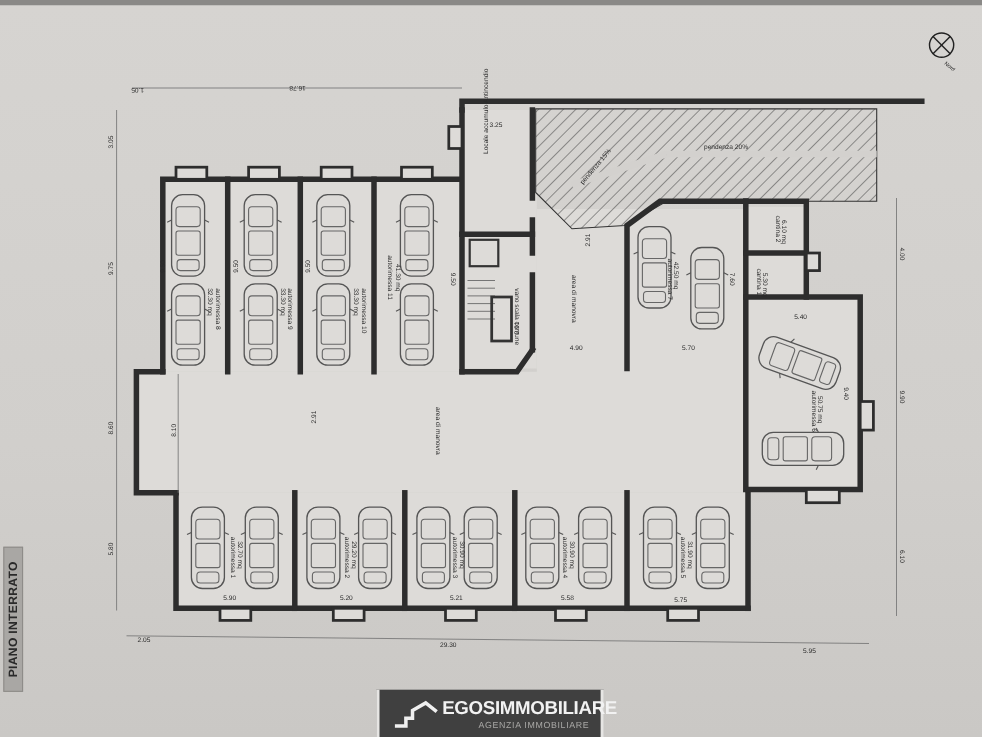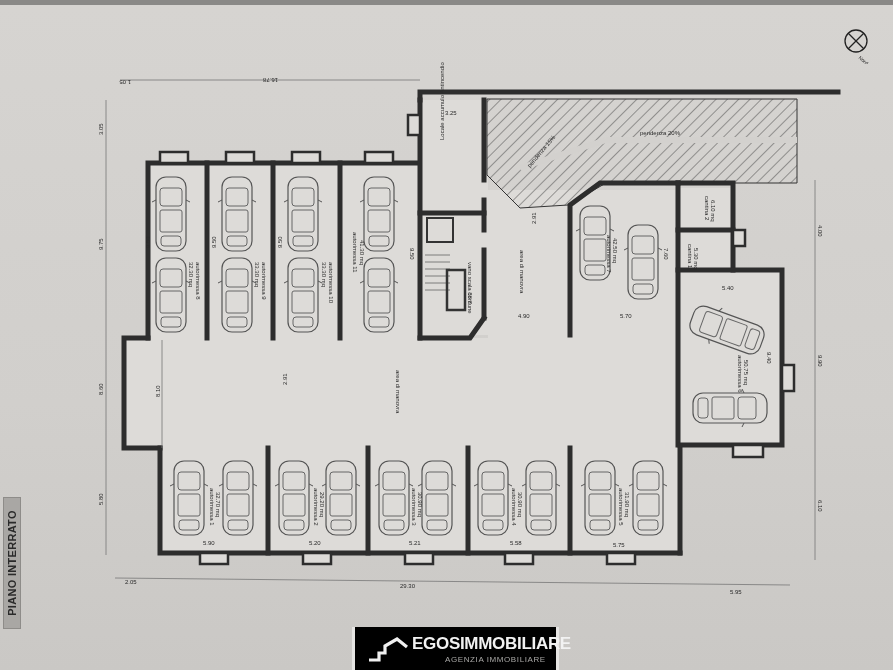--- a/index.html
+++ b/index.html
@@ -3,21 +3,21 @@
 <meta charset="utf-8">
 <style>
   html,body{margin:0;padding:0;}
   body{width:893px;height:670px;overflow:hidden;background:#d3d1ce;font-family:"Liberation Sans",sans-serif;position:relative;}
   .topstrip{position:absolute;left:0;top:0;width:893px;height:5px;background:#8a8987;}
   .sheet{position:absolute;left:0;top:5px;width:893px;height:665px;background:linear-gradient(180deg,#d6d4d1 0%,#d1cfcc 60%,#cac8c5 100%);}
   svg.plan{position:absolute;left:0;top:0;}
   .lbl{font-family:"Liberation Sans",sans-serif;fill:#2a2a2a;}
   .side-label{position:absolute;left:3px;top:497px;width:16px;height:130px;background:#a9a7a4;border:1px solid #8e8c89;}
   .side-label span{position:absolute;left:50%;top:50%;transform:translate(-50%,-50%) rotate(-90deg);white-space:nowrap;font-size:11px;font-weight:bold;color:#2a2a2a;letter-spacing:0.3px;}
-  .logo{position:absolute;left:352px;top:627px;width:207px;height:43px;background:#000000;border-left:3px solid #e6e5e3;border-right:3px solid #e6e5e3;box-sizing:border-box;}
+  .logo{position:absolute;left:342px;top:627px;width:207px;height:43px;background:#404040;border-left:3px solid #e6e5e3;border-right:3px solid #e6e5e3;box-sizing:border-box;}
   .logo .name{position:absolute;left:57px;top:7px;font-size:17px;font-weight:bold;color:#f2f2f2;letter-spacing:-0.3px;}
   .logo .sub{position:absolute;left:90px;top:28px;font-size:8px;color:#a9a8a6;letter-spacing:0.6px;}
   .logo svg{position:absolute;left:12px;top:9px;}
   .compass{position:absolute;left:843px;top:28px;}
 </style>
 </head>
 <body>
 
 <div class="topstrip"></div>
 <div class="sheet"></div>

